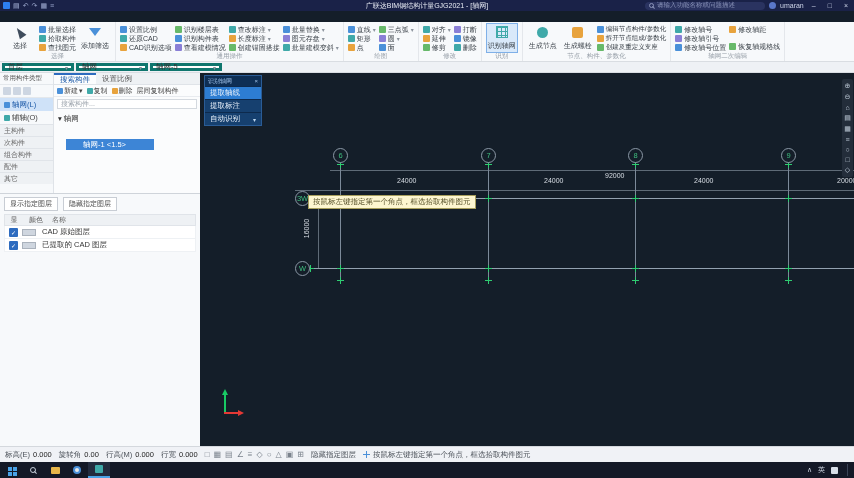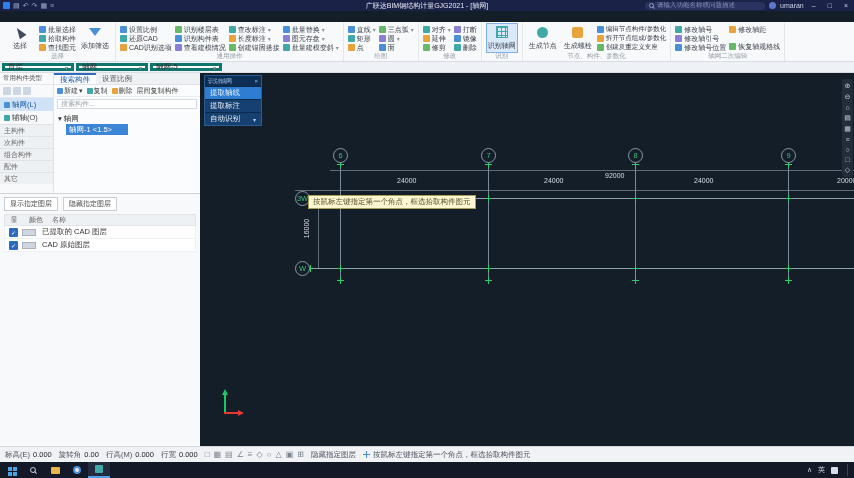--- a/index.html
+++ b/index.html
@@ -64,21 +64,21 @@
   .complist { position:absolute; top:0; left:54px; width:146px; height:120px; background:#fbfcfd; font-size:7.5px; }
   .ctabs { display:flex; height:12px; border-bottom:1px solid #dfe3e8; background:#eef1f4; }
   .ctab { padding:0 6px; display:flex; align-items:center; color:#555; }
   .ctab.active { background:#fbfcfd; color:#1c5aa8; border-top:2px solid #2d6bbf; }
   .cactions { display:flex; gap:4px; height:12px; align-items:center; padding:0 3px; border-bottom:1px solid #e8ebef; font-size:7px; color:#444; white-space:nowrap; }
   .cactions .sicon { width:6px; height:6px; }
   .cact { display:flex; align-items:center; gap:1px; }
   .csearch { margin:2px 3px; height:10px; border:1px solid #d4d9df; background:#fff; color:#9aa2ab; font-size:7px; display:flex; align-items:center; padding:0 3px; }
   .ctree { padding:2px 0; }
   .ctree-group { display:flex; gap:2px; align-items:center; padding-left:4px; height:11px; color:#333; }
-  .ctree-item { margin-left:12px; height:11px; display:flex; align-items:center; background:#3d85d6; color:#fff; width:62px; padding-left:3px; white-space:nowrap; }
+  .ctree-item { margin-left:12px; height:11px; display:flex; align-items:center; background:#3d85d6; color:#fff; width:88px; padding-left:17px; white-space:nowrap;margin-top:15px; }
 
   .layerpanel { position:absolute; top:120px; left:0; width:200px; height:253px; background:#f7f9fb; border-top:1px solid #cfd4da; font-size:7.5px; }
   .ltabs { display:flex; height:13px; background:#eef1f4; border-bottom:1px solid #dfe3e8; }
   .ltab { padding:0 7px; display:flex; align-items:center; color:#555; }
   .ltab.active { background:#f7f9fb; color:#1c5aa8; font-weight:bold; border-top:2px solid #2d6bbf; }
   .lbtns { display:flex; gap:5px; padding:3px 4px; }
   .lbtn { border:1px solid #c8cdd4; background:#fff; padding:1px 5px; font-size:7px; color:#444; }
   .lhead { display:flex; height:12px; background:#eef1f4; border:1px solid #e0e4e9; margin:0 4px; font-size:7px; color:#666; align-items:center; }
   .lhead .hc1 { width:18px; text-align:center; }
   .lhead .hc2 { width:26px; text-align:center; }
@@ -482,28 +482,28 @@
       <div class="lhead">
         <span class="hc1">显</span>
         <span class="hc2">颜色</span>
         <span class="hc3">名称</span>
       </div>
       <div class="lrow">
         <span class="lcheck">
             <span>✓</span>
           </span>
         <span class="lswatch"></span>
-        <span class="lname">已提取的 CAD 图层</span>
+        <span class="lname">CAD 原始图层</span>
       </div>
       <div class="lrow">
         <span class="lcheck">
             <span>✓</span>
           </span>
         <span class="lswatch"></span>
-        <span class="lname">CAD 原始图层</span>
+        <span class="lname">已提取的 CAD 图层</span>
       </div>
     </div>
 
   </div>
 
   <div class="canvas">
 
     <div class="floatmenu">
       <div class="fm-head">
         <span>识别轴网</span>

